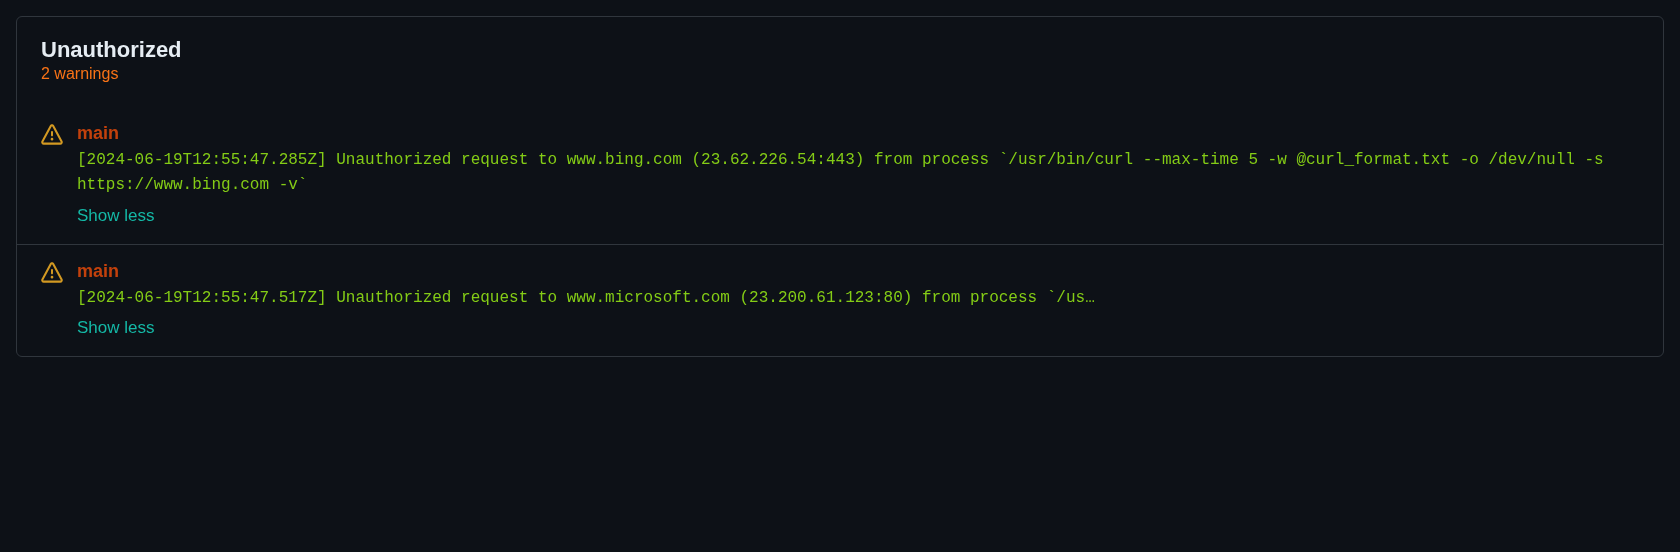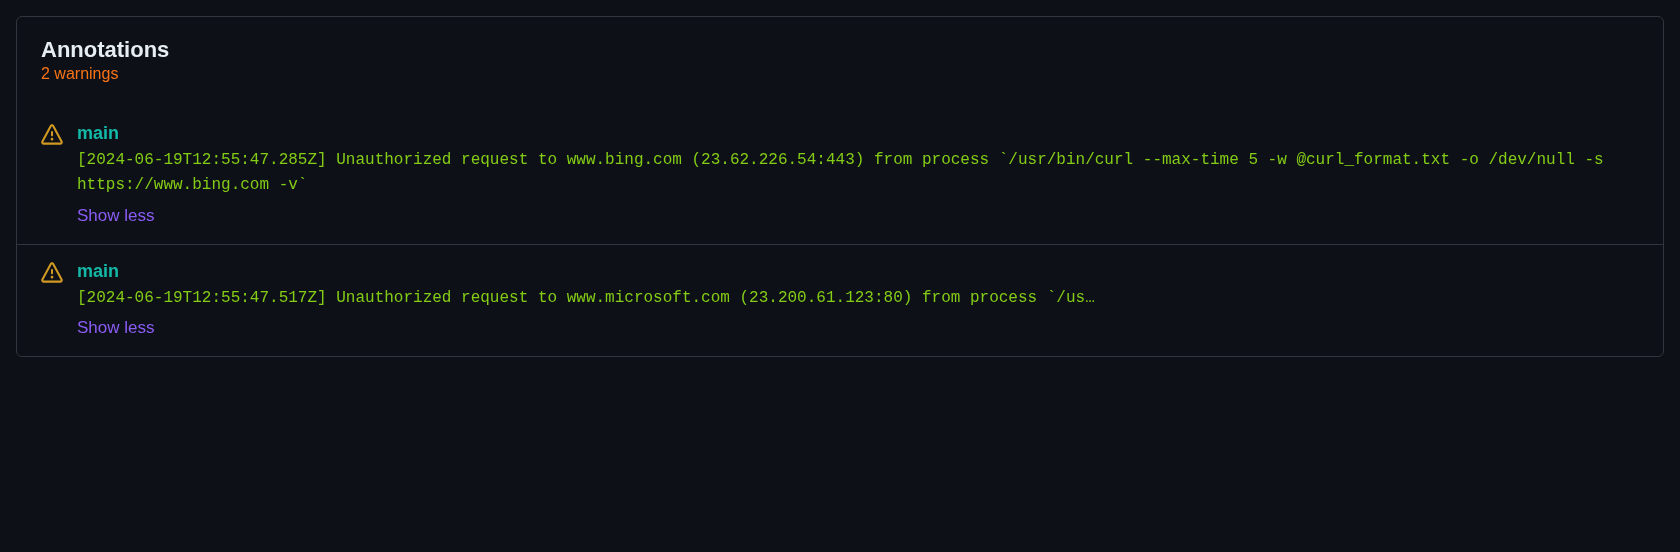--- a/index.html
+++ b/index.html
@@ -53,52 +53,52 @@
     .warning-icon svg {
       display: block;
     }
     .annotation-content {
       flex: 1;
       min-width: 0;
     }
     .annotation-label {
       font-size: 18px;
       font-weight: 600;
-      color: #14b8a6;
+      color: #c2410c;
       margin-bottom: 4px;
     }
     .annotation-message {
       font-family: ui-monospace, SFMono-Regular, "SF Mono", Menlo, Consolas, "Liberation Mono", monospace;
       font-size: 16px;
       line-height: 1.55;
       color: #84cc16;
       word-break: break-word;
       margin-bottom: 8px;
     }
     .annotation-message.truncated {
       white-space: nowrap;
       overflow: hidden;
       text-overflow: ellipsis;
     }
     .toggle-link {
       font-size: 17px;
-      color: #8b5cf6;
+      color: #14b8a6;
       cursor: pointer;
       background: none;
       border: none;
       font-family: inherit;
       padding: 0;
     }
   </style>
 </head>
 <body>
 
 <div class="annotations-panel">
   <div class="panel-header">
-    <h2 class="panel-title">Annotations</h2>
+    <h2 class="panel-title">Unauthorized</h2>
     <div class="panel-subtitle">2 warnings</div>
   </div>
 
   <div class="annotation-list">
 
     <div class="annotation-item">
       <span class="warning-icon">
         <svg viewBox="0 0 16 16" width="22" height="22" fill="#d29922">
           <path d="M6.457 1.047c.659-1.234 2.427-1.234 3.086 0l6.082 11.378A1.75 1.75 0 0 1 14.082 15H1.918a1.75 1.75 0 0 1-1.543-2.575Zm1.763.707a.25.25 0 0 0-.44 0L1.698 13.132a.25.25 0 0 0 .22.368h12.164a.25.25 0 0 0 .22-.368Zm.53 3.996v2.5a.75.75 0 0 1-1.5 0v-2.5a.75.75 0 0 1 1.5 0ZM9 11a1 1 0 1 1-2 0 1 1 0 0 1 2 0Z"></path>
         </svg>

